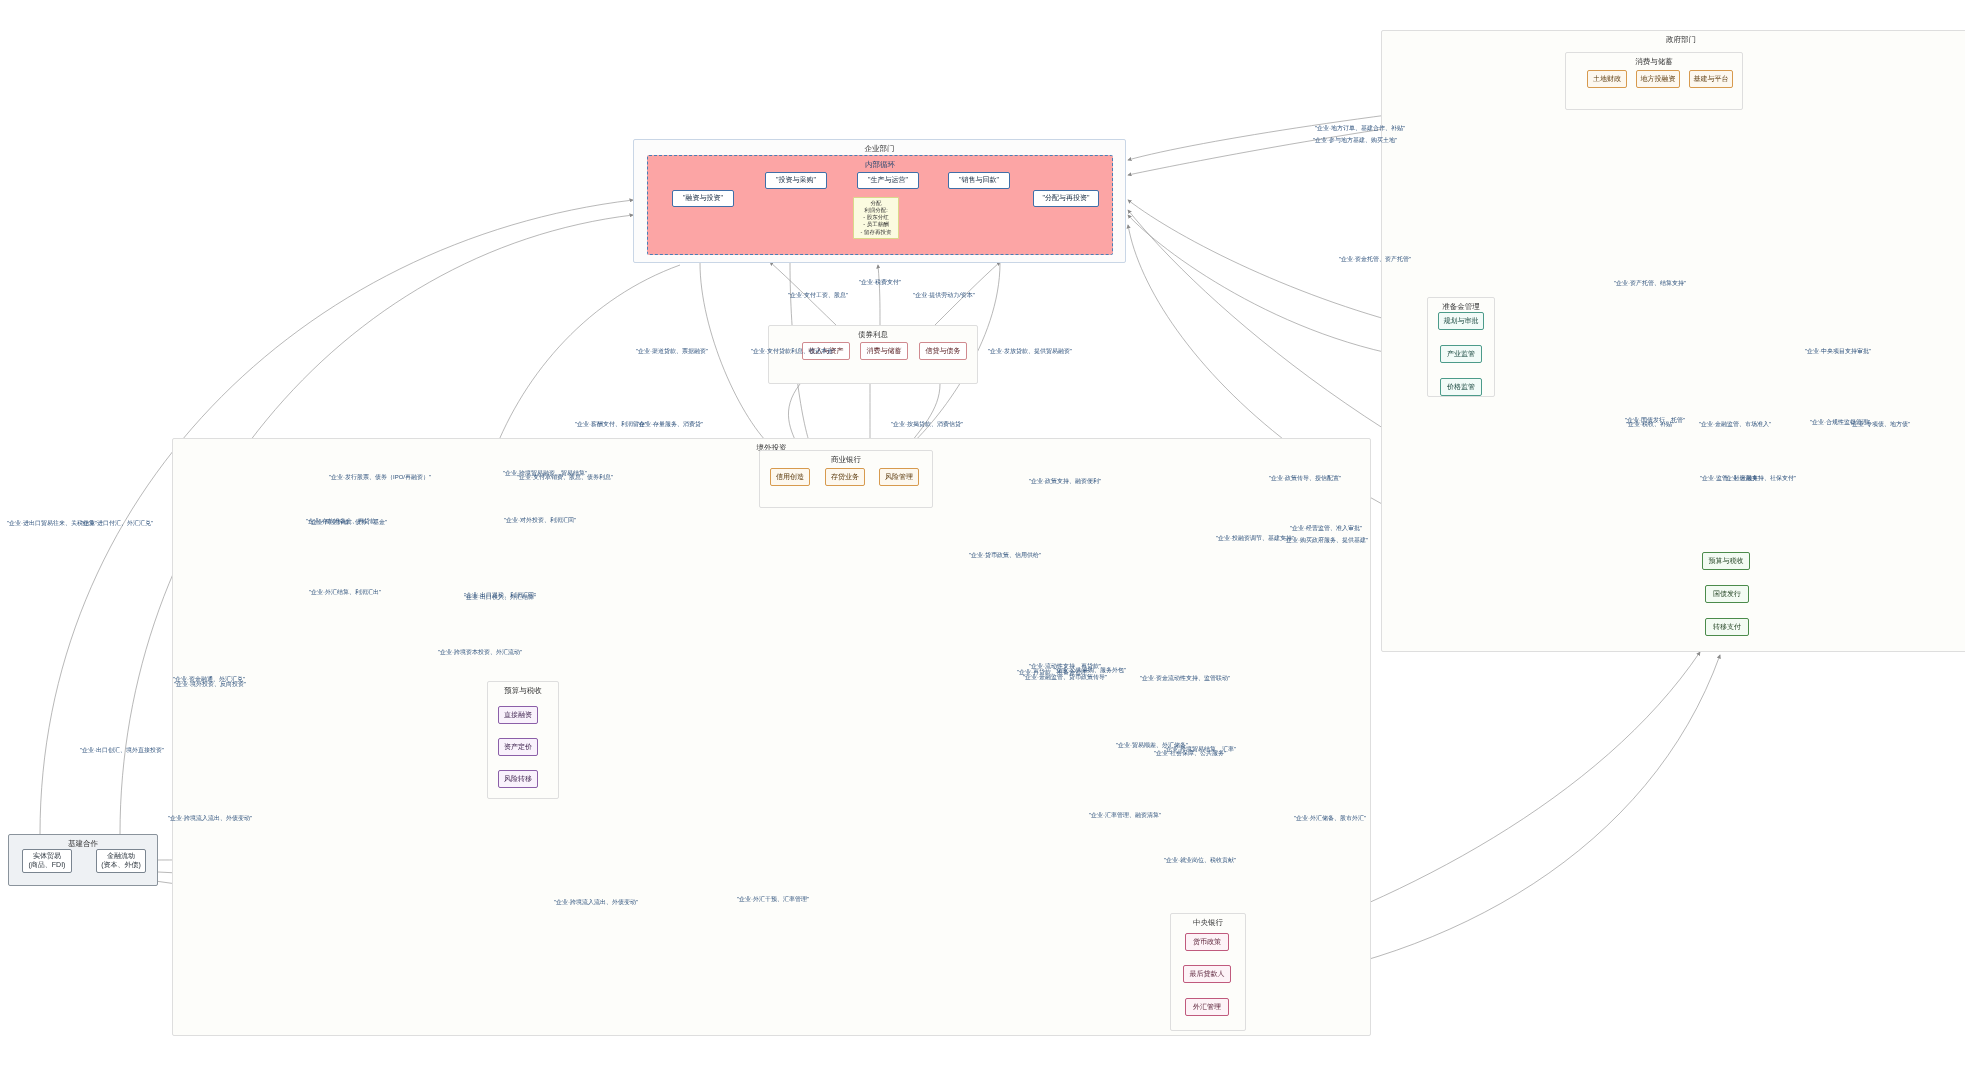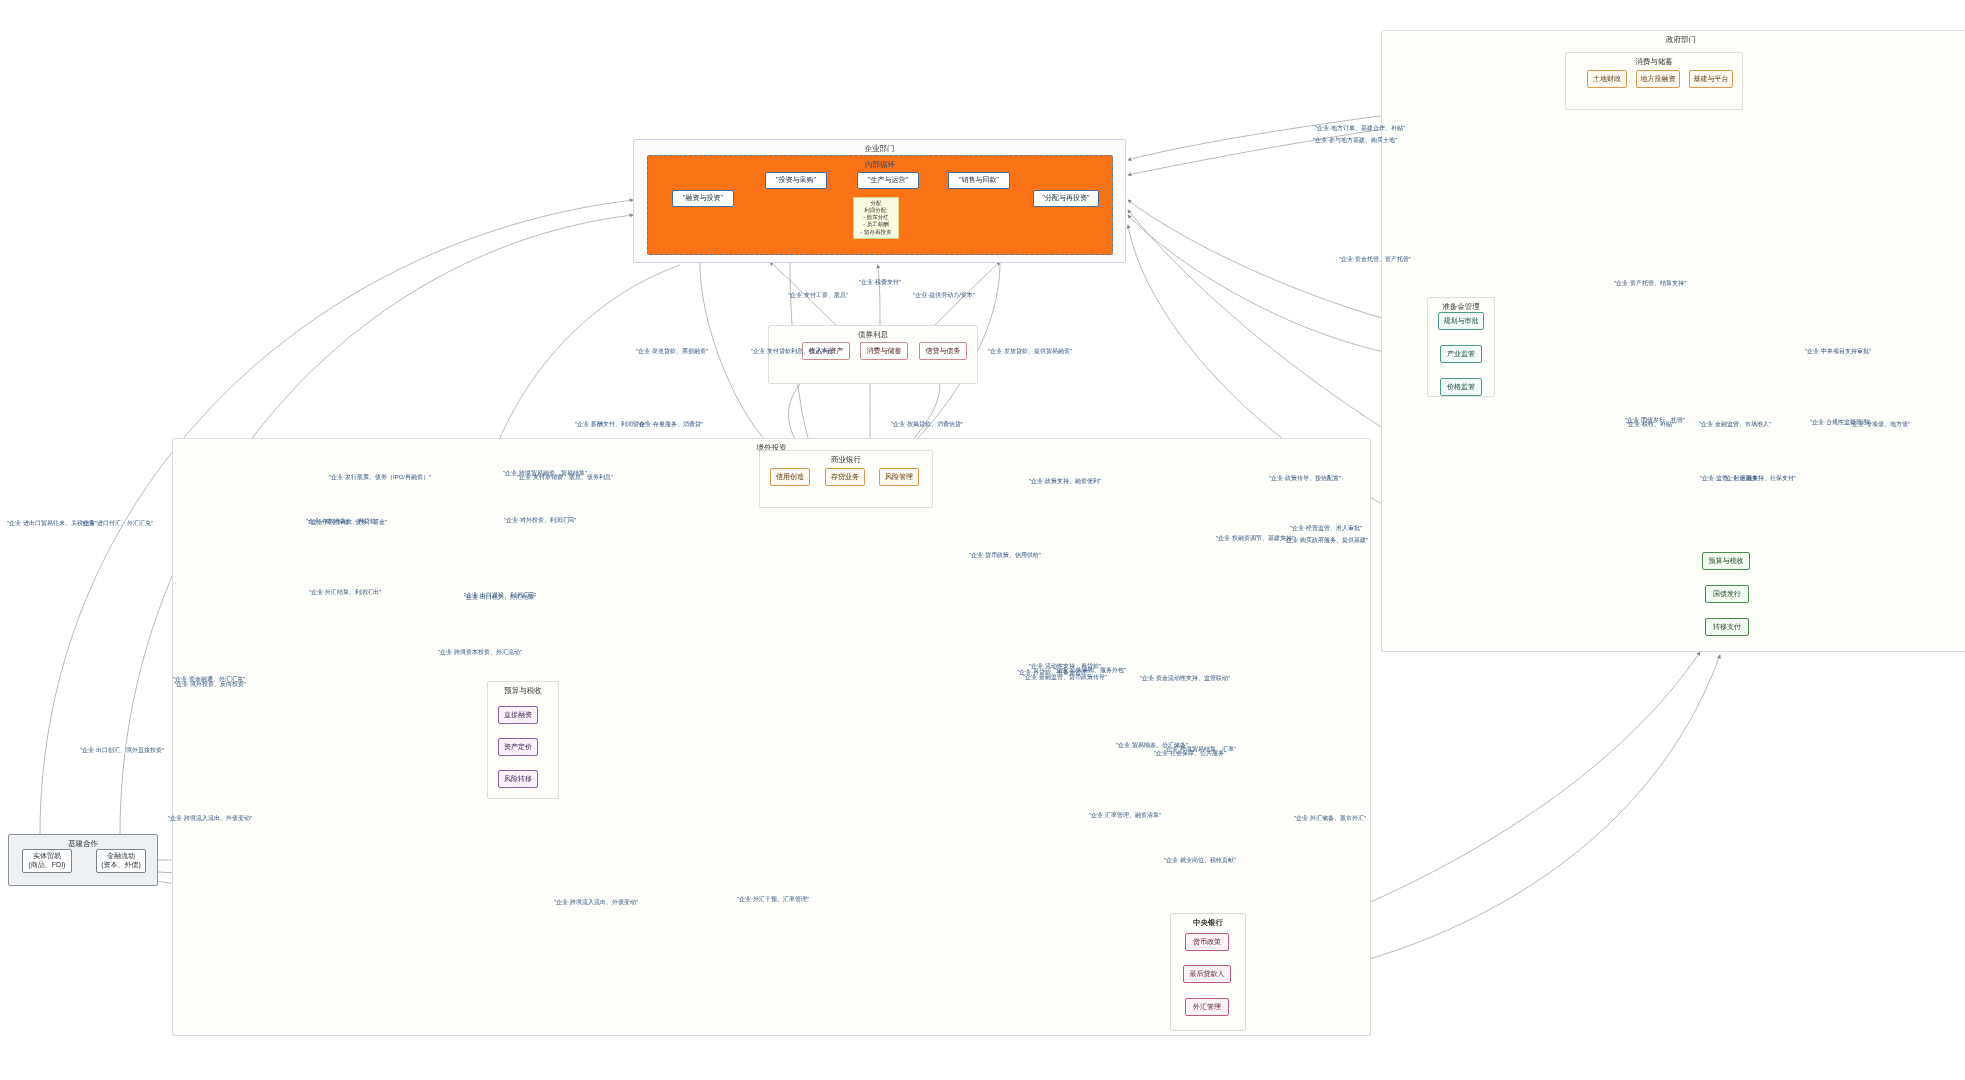--- a/index.html
+++ b/index.html
@@ -67,21 +67,21 @@
     line-height: 1.3;
     color: #333;
     padding: 2px 3px;
     text-align: center;
     white-space: pre-line;
     border-radius: 1px;
   }
   
   .c-enterprise { border-color: #c9d6e6; background:#fcfcfc; }
   .c-corefill {
-    background: #f97316;
+    background: #fca5a5;
     border: 1.2px dashed #4a7fb5;
   }
   .c-corefill > .cluster-title { color:#20456e; }
   .n-blue   { border-color:#3f6fa8; color:#10253d; background:#ffffff; }
   .n-red    { border-color:#d08a8f; color:#5a2226; background:#ffffff; }
   .n-orange { border-color:#d79a4e; color:#5c3a0d; background:#fdf8ef; }
   .n-teal   { border-color:#4c9b8a; color:#17463d; background:#f2fbf8; }
   .n-green  { border-color:#4b8b4b; color:#1d3f1d; background:#f3fbf3; }
   .n-purple { border-color:#8b5fa8; color:#3a1d4a; background:#f9f2fc; }
   .n-pink   { border-color:#c05a7d; color:#53172f; background:#fdf3f7; }
@@ -167,21 +167,21 @@
     </div>
     <div class="cluster c-plain" style="left: 172px; top: 438px; width: 1199px; height: 598px;">
       <div class="cluster-title">境外投资</div>
     </div>
     <div class="cluster c-plain" style="left: 759px; top: 450px; width: 174px; height: 58px;">
       <div class="cluster-title">商业银行</div>
     </div>
     <div class="cluster c-plain" style="left: 487px; top: 681px; width: 72px; height: 118px;">
       <div class="cluster-title">预算与税收</div>
     </div>
-    <div class="cluster c-plain" style="left: 1170px; top: 913px; width: 76px; height: 118px; font-weight: bold;">
+    <div class="cluster c-plain" style="left: 1170px; top: 913px; width: 76px; height: 118px;">
       <div class="cluster-title">中央银行</div>
     </div>
     <div class="cluster c-plain" style="left: 1381px; top: 30px; width: 600px; height: 622px;">
       <div class="cluster-title">政府部门</div>
     </div>
     <div class="cluster c-plain" style="left: 1565px; top: 52px; width: 178px; height: 58px;">
       <div class="cluster-title">消费与储蓄</div>
     </div>
     <div class="cluster c-plain" style="left: 1427px; top: 297px; width: 68px; height: 100px;">
       <div class="cluster-title">准备金管理</div>

